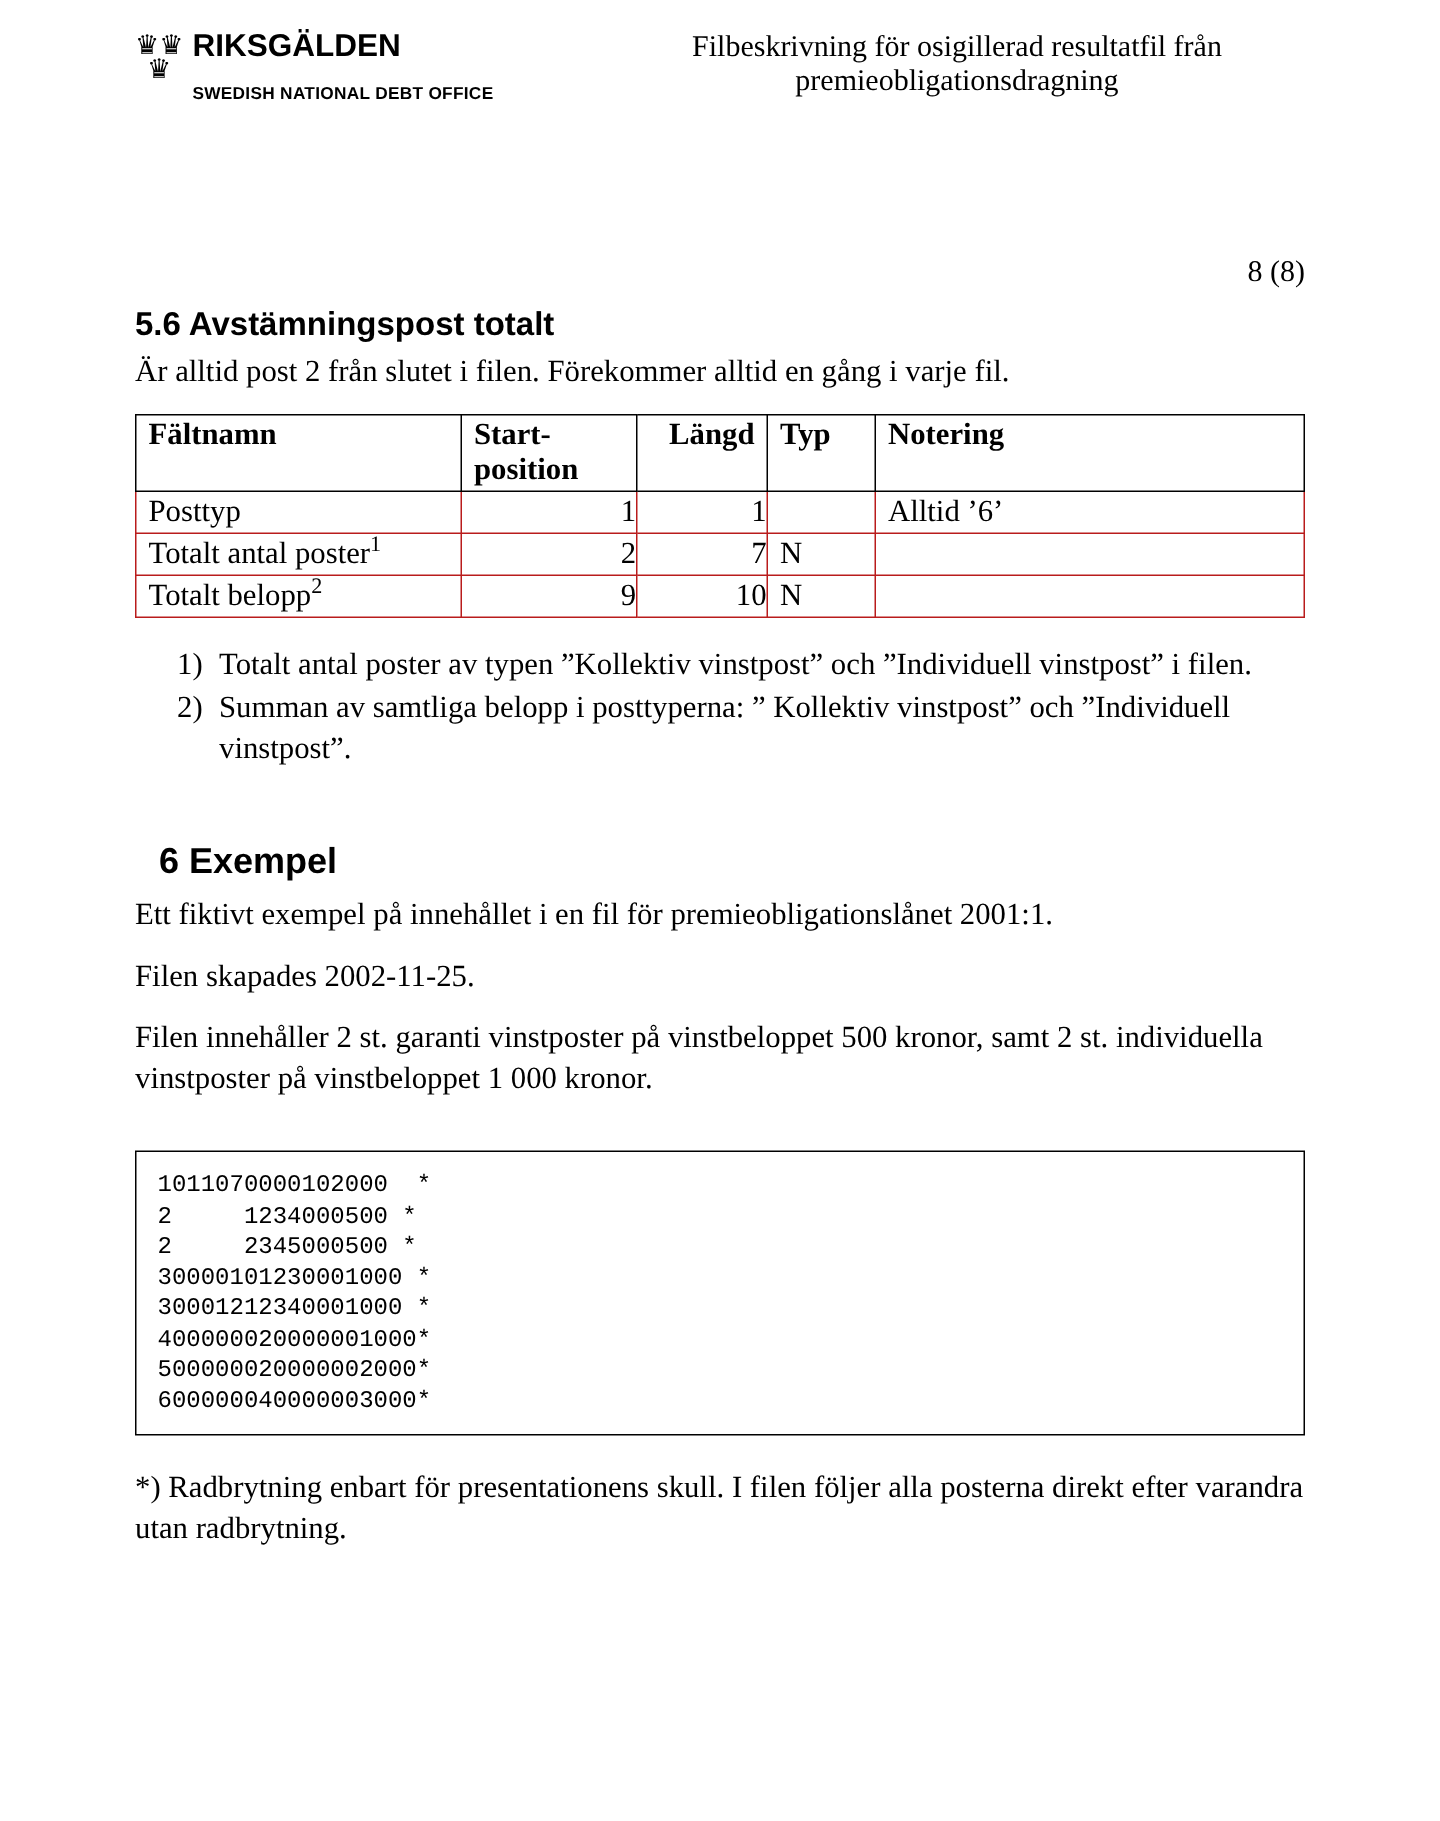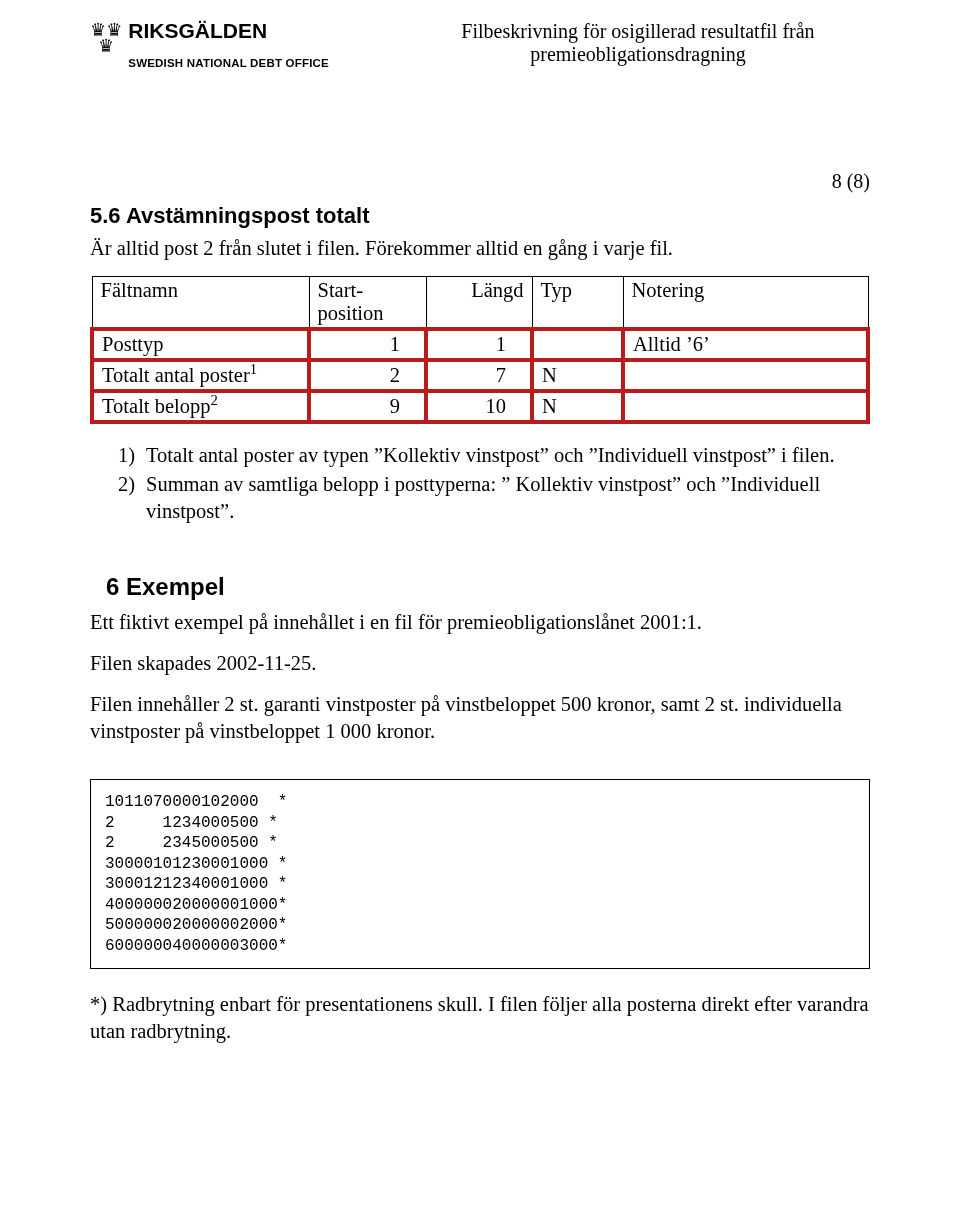--- a/index.html
+++ b/index.html
@@ -93,28 +93,28 @@
       margin: 6px 0 14px 0;
     }
     table.field-table {
       width: 100%;
       border-collapse: collapse;
       font-size: 20.5px;
       margin-top: 6px;
     }
     table.field-table th {
       text-align: left;
-      font-weight: 400;
+      font-weight: 700;
       border: 1px solid #000;
       padding: 2px 8px 2px 8px;
       vertical-align: top;
     }
     table.field-table td {
-      border: 4px solid #b91c1c;
-      padding: 2px 24px 2px 8px;
+      border: 1px solid #b91c1c;
+      padding: 2px 0 2px 8px;
       vertical-align: top;
     }
     table.field-table .num {
       text-align: right;
       width: 70px;
     }
     table.field-table .typ {
       width: 55px;
     }
     table.field-table .startpos {

